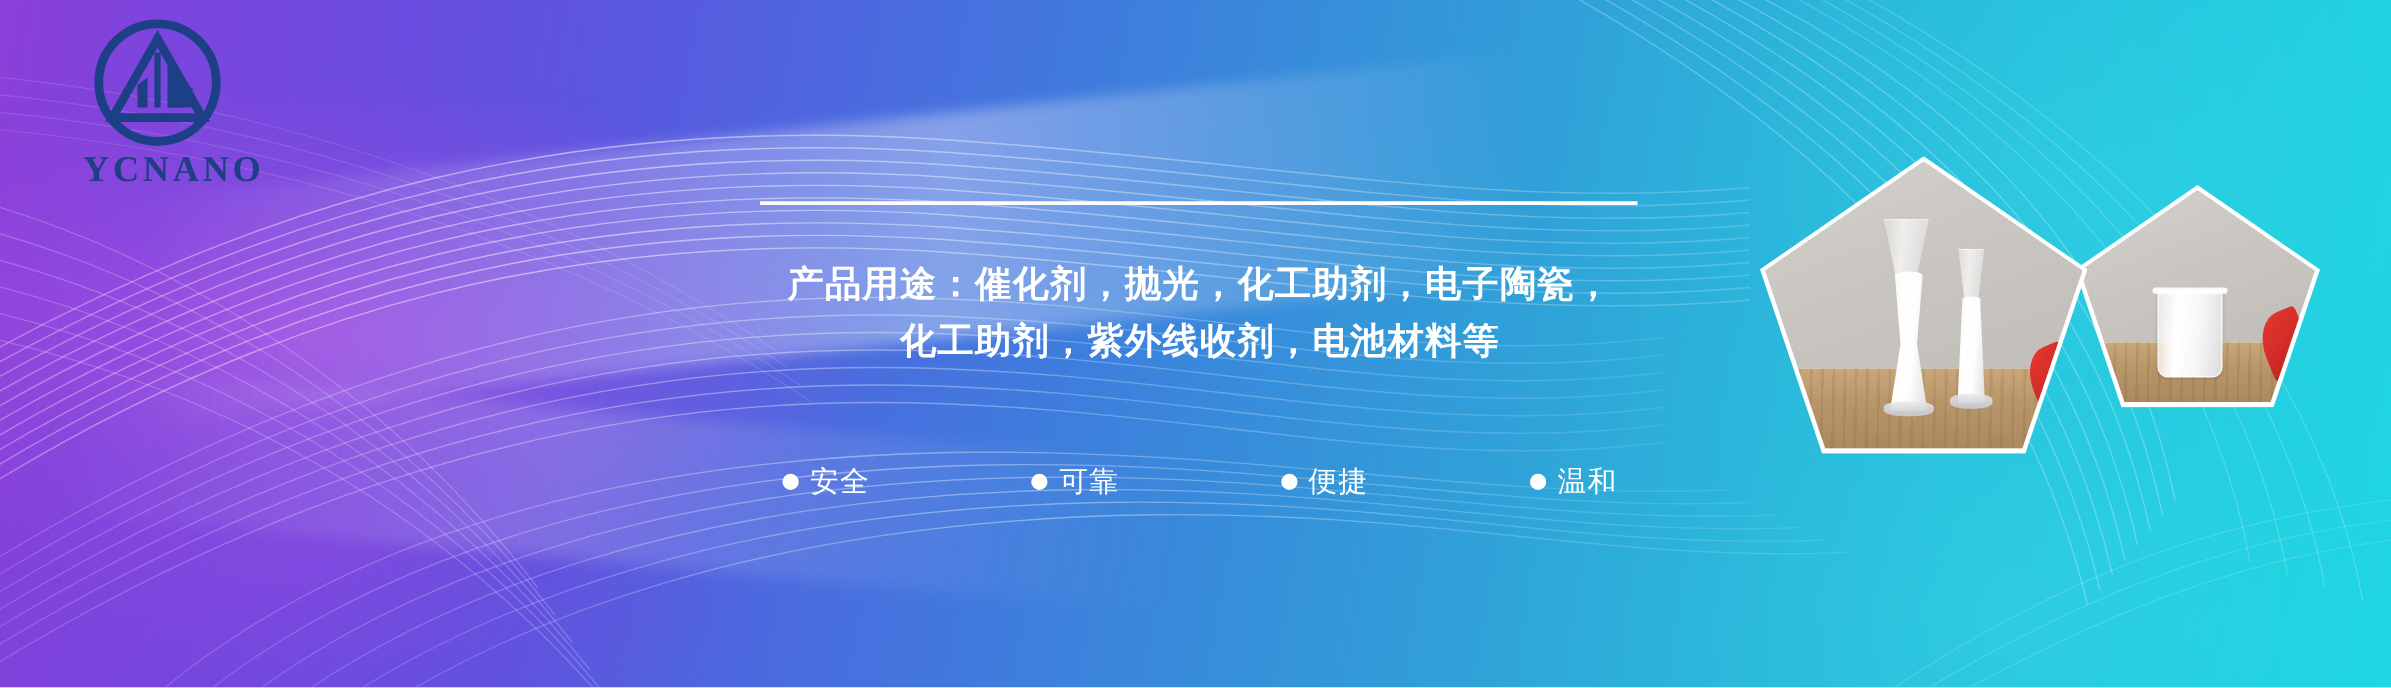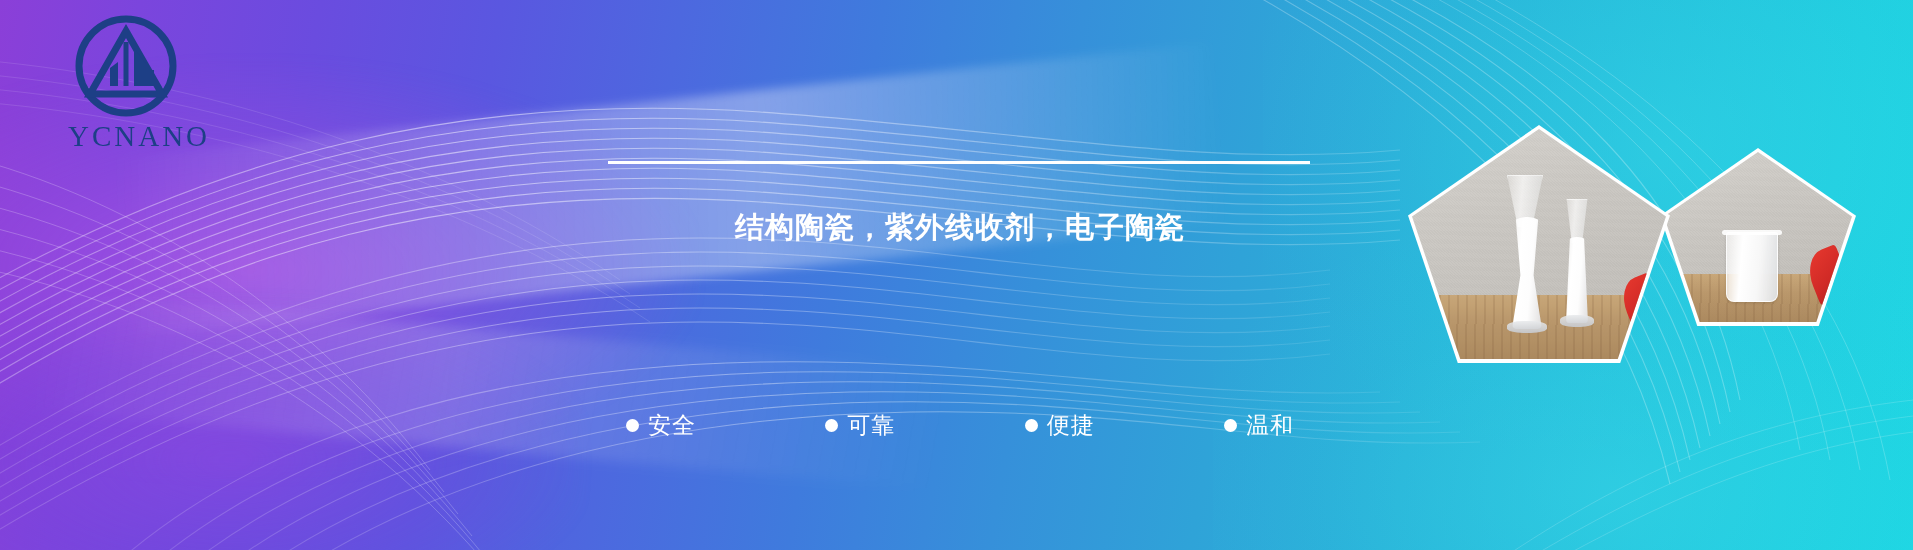--- a/index.html
+++ b/index.html
@@ -82,21 +82,21 @@
     width: 190px; height: 145px;
   }
   #logo .mark { position: absolute; left: 30px; top: 0; width: 104px; height: 104px; }
   #logo .wordmark {
     position: absolute;
     left: 0; top: 106px;
     width: 190px;
     text-align: center;
     color: #1d3f86;
     font-size: 29px;
-    font-weight: 400;
+    font-weight: 700;
     letter-spacing: 3px;
     font-family: "Liberation Serif", "DejaVu Serif", serif;
   }
 
   
   #content {
     position: absolute;
     left: 600px; top: 0;
     width: 720px; height: 550px;
     text-align: center;
@@ -144,21 +144,20 @@
   }
   .feature {
     display: flex;
     align-items: center;
     gap: 9px;
     color: #ffffff;
     font-size: 23px;
     font-weight: 500;
     letter-spacing: 1px;
     font-family: "DejaVu Sans", "Liberation Sans", sans-serif;
-    margin-top: 40px;
   }
   .dot {
     width: 13px; height: 13px;
     border-radius: 50%;
     background: #ffffff;
     flex: 0 0 auto;
   }
 
   
   .penta {
@@ -343,21 +342,22 @@
       <path d="M60 34 L72 50 L72 72 L60 72 Z" fill="#1d3f86"></path>
       <path d="M62 56 L80 56 L80 72 L62 72 Z" fill="#1d3f86"></path>
     </svg>
     <div class="wordmark">YCNANO</div>
   </div>
 
   <div id="content">
     <div id="divider"></div>
 
     <div id="subtitle">
-      <div class="subtitle-line">结构陶瓷，紫外线收剂，电子陶瓷</div>
+      <div class="subtitle-line">产品用途：催化剂，抛光，化工助剂，电子陶瓷，</div>
+      <div class="subtitle-line">化工助剂，紫外线收剂，电池材料等</div>
     </div>
 
     <div id="features">
       <div class="feature">
         <span class="dot"></span>
         <span>安全</span>
       </div>
       <div class="feature">
         <span class="dot"></span>
         <span>可靠</span>

